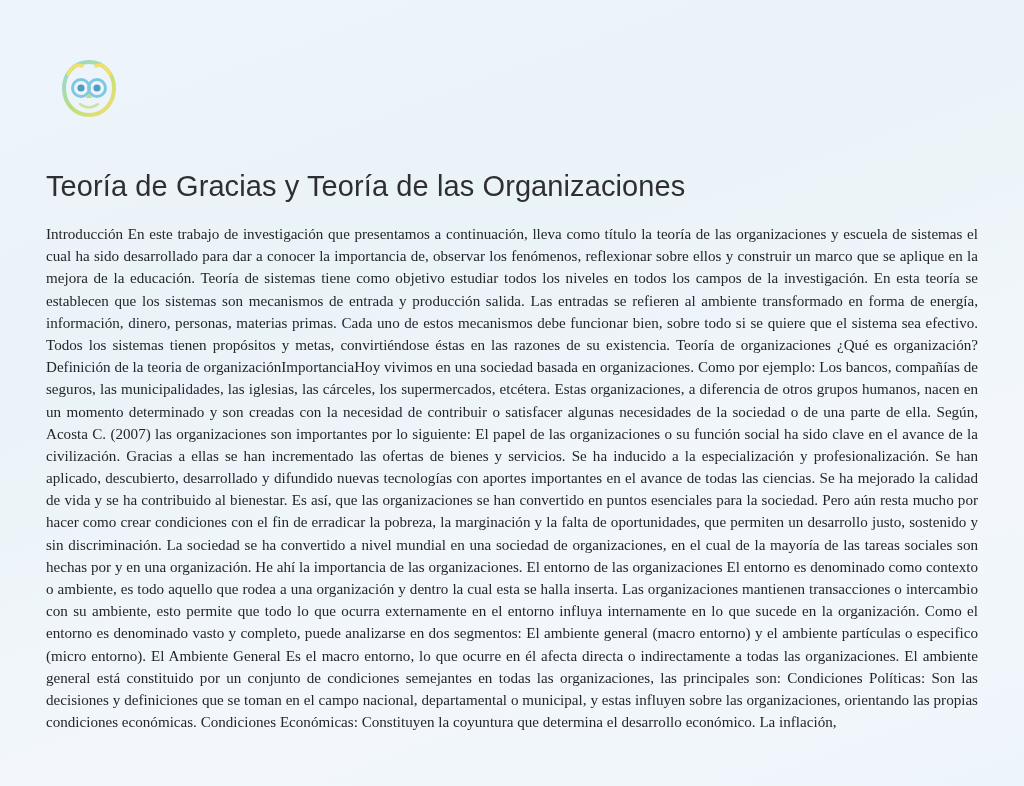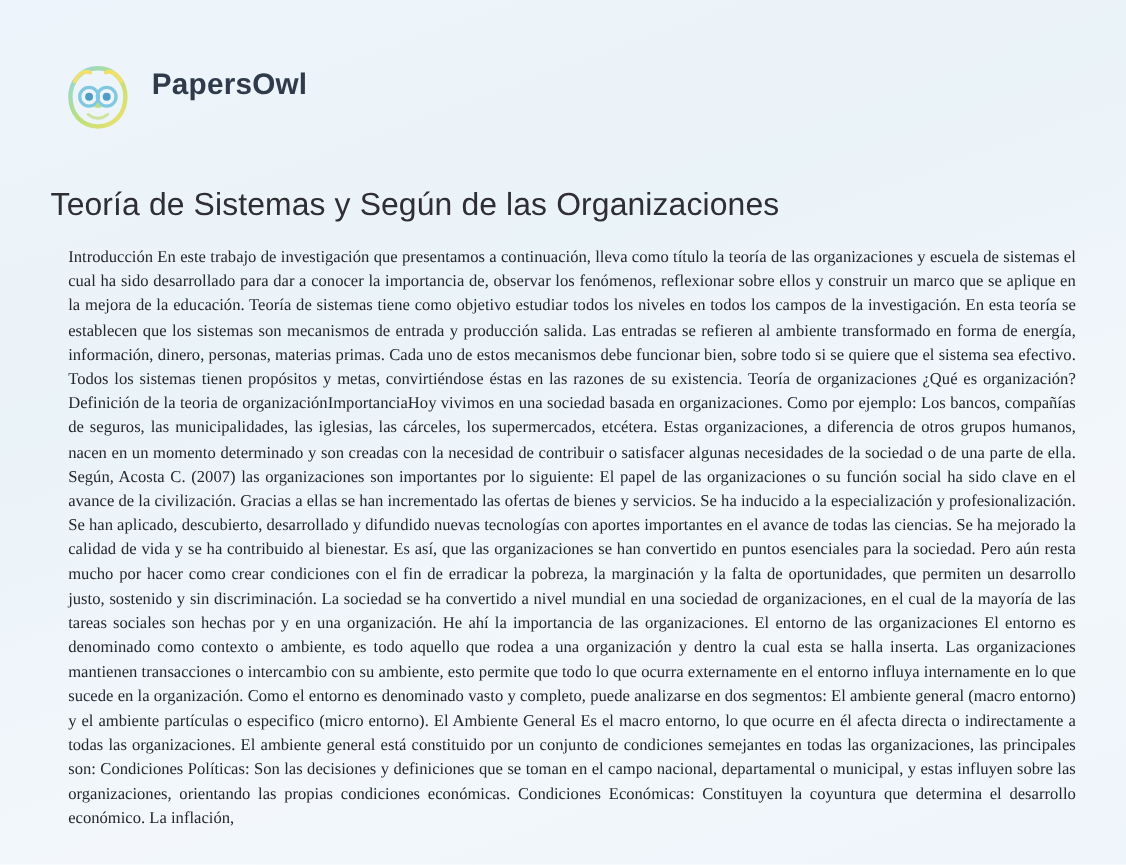--- a/index.html
+++ b/index.html
@@ -58,21 +58,21 @@
   }
   .doc-title {
     font-family: "Liberation Sans", sans-serif;
     font-size: 29px;
     font-weight: normal;
     color: #2e2e33;
     margin: 38px 0 0 6px;
     letter-spacing: 0.1px;
   }
   .doc-body {
-    margin: 20px 6px 0 22px;
+    margin: 20px 6px 0 6px;
     font-family: "Liberation Serif", serif;
     font-size: 15.1px;
     line-height: 1.47;
     color: #24262b;
     text-align: justify;
     max-width: 948px;
   }
 </style>
 </head>
 <body>
@@ -94,21 +94,20 @@
         <path d="M52 16 C48 8 42 6 38 8" fill="none" stroke="#f2e06a" stroke-width="3.5" stroke-linecap="round"></path>
         <circle cx="23" cy="30" r="8.5" fill="none" stroke="#7fc8e0" stroke-width="3"></circle>
         <circle cx="39" cy="30" r="8.5" fill="none" stroke="#7fc8e0" stroke-width="3"></circle>
         <circle cx="23" cy="30" r="3.6" fill="#4e9ec4"></circle>
         <circle cx="39" cy="30" r="3.6" fill="#4e9ec4"></circle>
         <path d="M31 35 l-3.2 5 h6.4 Z" fill="#b9e07e"></path>
         <path d="M22 46 q9 7 18 0" fill="none" stroke="#cfe3a0" stroke-width="2.5" stroke-linecap="round"></path>
       </svg>
     </div>
     <div class="brand-text">
-      <div class="brand-name">PapersOwl</div>
     </div>
   </div>
 
-  <h1 class="doc-title">Teoría de Sistemas y Según de las Organizaciones</h1>
+  <h1 class="doc-title">Teoría de Gracias y Teoría de las Organizaciones</h1>
 
   <div class="doc-body">Introducción En este trabajo de investigación que presentamos a continuación, lleva como título la teoría de las organizaciones y escuela de sistemas el cual ha sido desarrollado para dar a conocer la importancia de, observar los fenómenos, reflexionar sobre ellos y construir un marco que se aplique en la mejora de la educación. Teoría de sistemas tiene como objetivo estudiar todos los niveles en todos los campos de la investigación. En esta teoría se establecen que los sistemas son mecanismos de entrada y producción salida. Las entradas se refieren al ambiente transformado en forma de energía, información, dinero, personas, materias primas. Cada uno de estos mecanismos debe funcionar bien, sobre todo si se quiere que el sistema sea efectivo. Todos los sistemas tienen propósitos y metas, convirtiéndose éstas en las razones de su existencia. Teoría de organizaciones ¿Qué es organización?Definición de la teoria de organizaciónImportanciaHoy vivimos en una sociedad basada en organizaciones. Como por ejemplo: Los bancos, compañías de seguros, las municipalidades, las iglesias, las cárceles, los supermercados, etcétera. Estas organizaciones, a diferencia de otros grupos humanos, nacen en un momento determinado y son creadas con la necesidad de contribuir o satisfacer algunas necesidades de la sociedad o de una parte de ella. Según, Acosta C. (2007) las organizaciones son importantes por lo siguiente: El papel de las organizaciones o su función social ha sido clave en el avance de la civilización. Gracias a ellas se han incrementado las ofertas de bienes y servicios. Se ha inducido a la especialización y profesionalización. Se han aplicado, descubierto, desarrollado y difundido nuevas tecnologías con aportes importantes en el avance de todas las ciencias. Se ha mejorado la calidad de vida y se ha contribuido al bienestar. Es así, que las organizaciones se han convertido en puntos esenciales para la sociedad. Pero aún resta mucho por hacer como crear condiciones con el fin de erradicar la pobreza, la marginación y la falta de oportunidades, que permiten un desarrollo justo, sostenido y sin discriminación. La sociedad se ha convertido a nivel mundial en una sociedad de organizaciones, en el cual de la mayoría de las tareas sociales son hechas por y en una organización. He ahí la importancia de las organizaciones. El entorno de las organizaciones El entorno es denominado como contexto o ambiente, es todo aquello que rodea a una organización y dentro la cual esta se halla inserta. Las organizaciones mantienen transacciones o intercambio con su ambiente, esto permite que todo lo que ocurra externamente en el entorno influya internamente en lo que sucede en la organización. Como el entorno es denominado vasto y completo, puede analizarse en dos segmentos: El ambiente general (macro entorno) y el ambiente partículas o especifico (micro entorno). El Ambiente General Es el macro entorno, lo que ocurre en él afecta directa o indirectamente a todas las organizaciones. El ambiente general está constituido por un conjunto de condiciones semejantes en todas las organizaciones, las principales son: Condiciones Políticas: Son las decisiones y definiciones que se toman en el campo nacional, departamental o municipal, y estas influyen sobre las organizaciones, orientando las propias condiciones económicas. Condiciones Económicas: Constituyen la coyuntura que determina el desarrollo económico. La inflación,</div>
 
 </div>
 
 </body></html>

